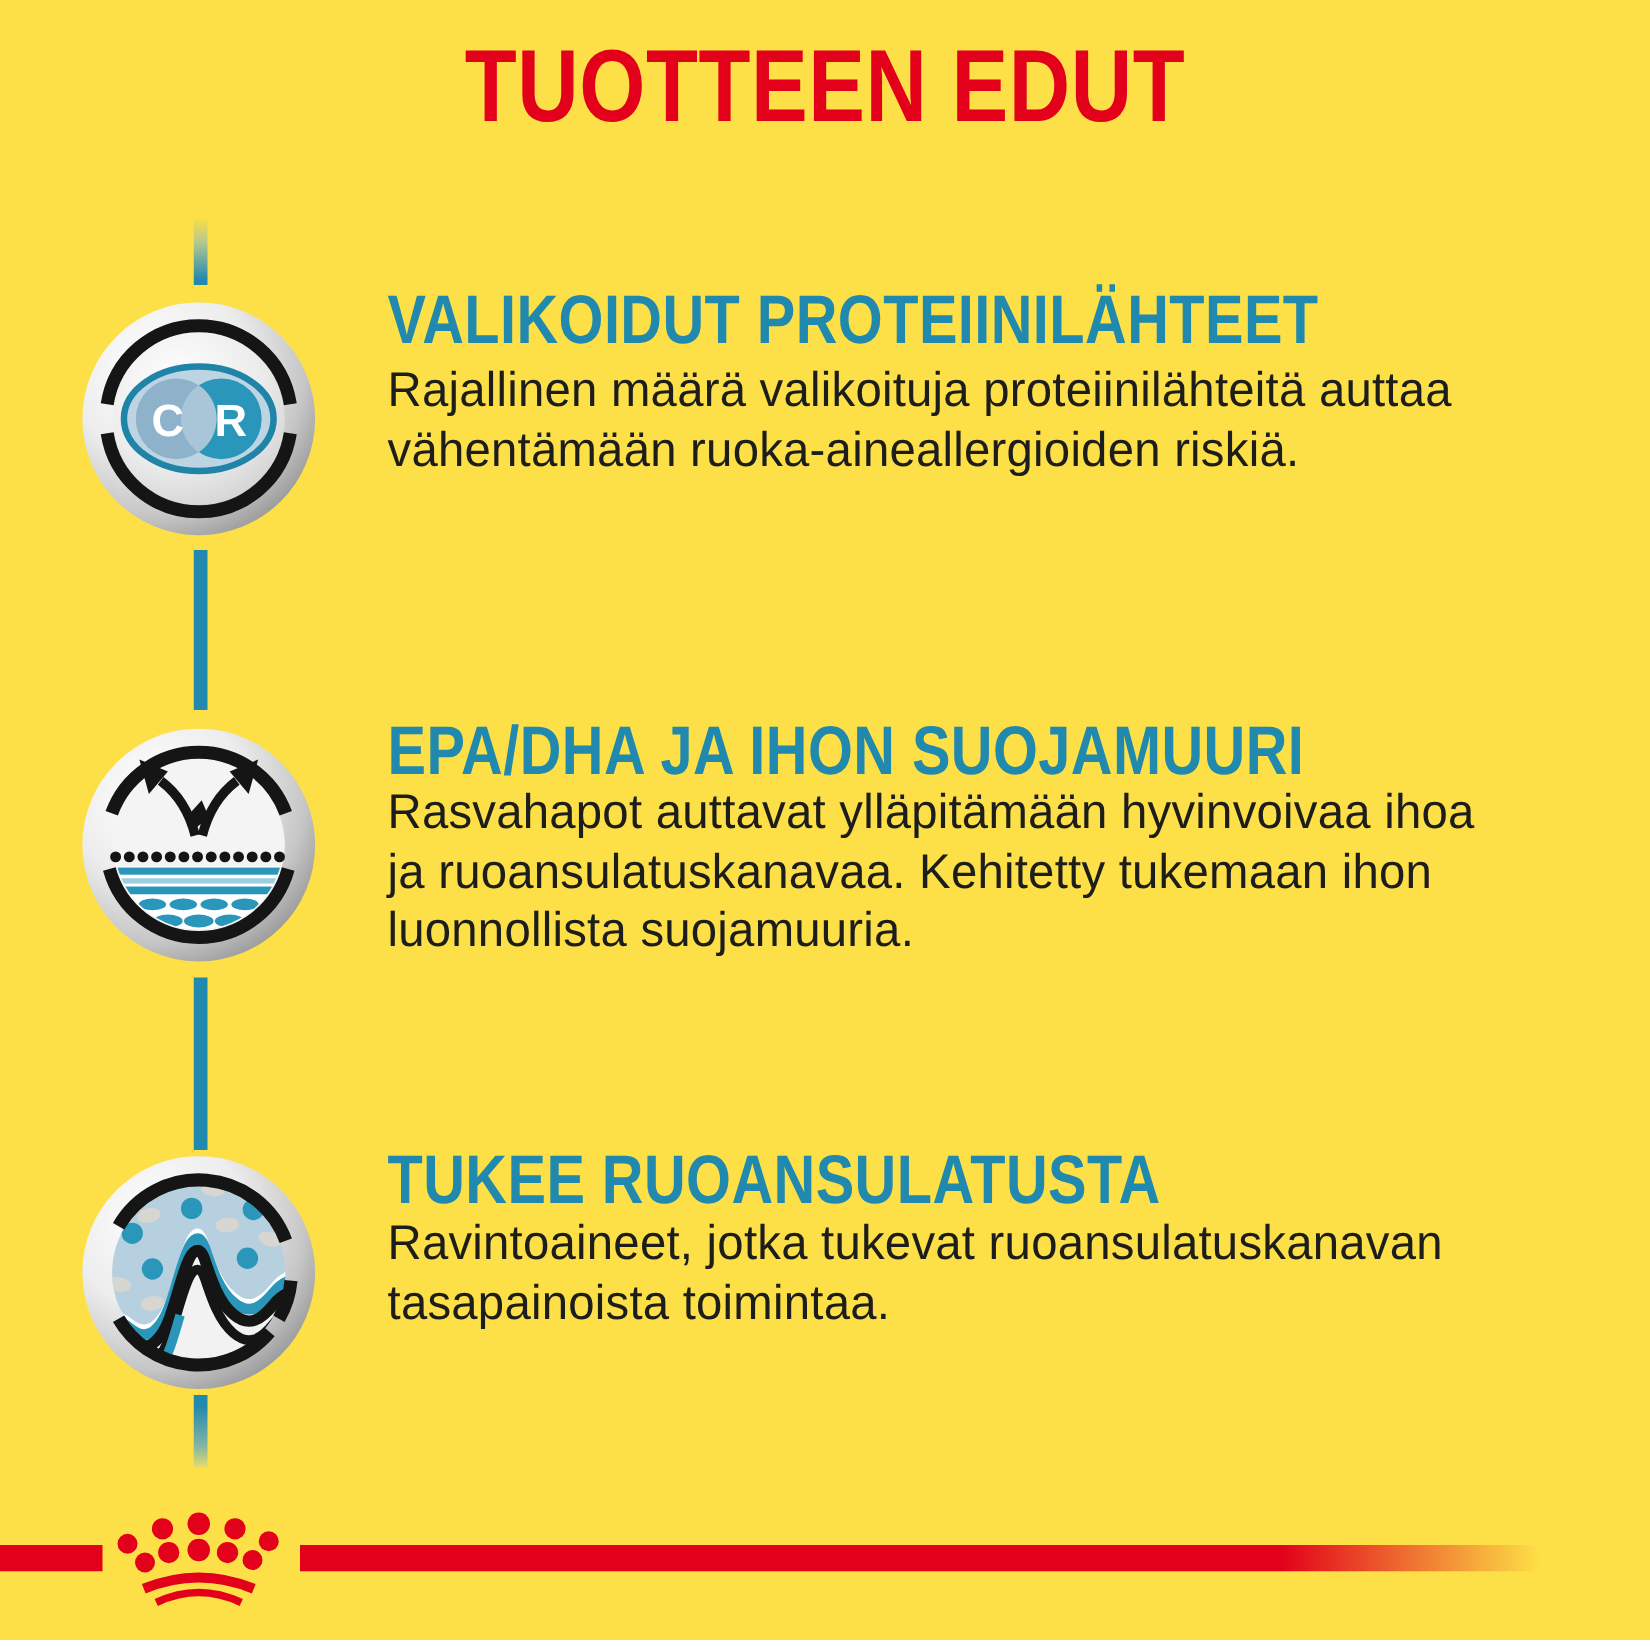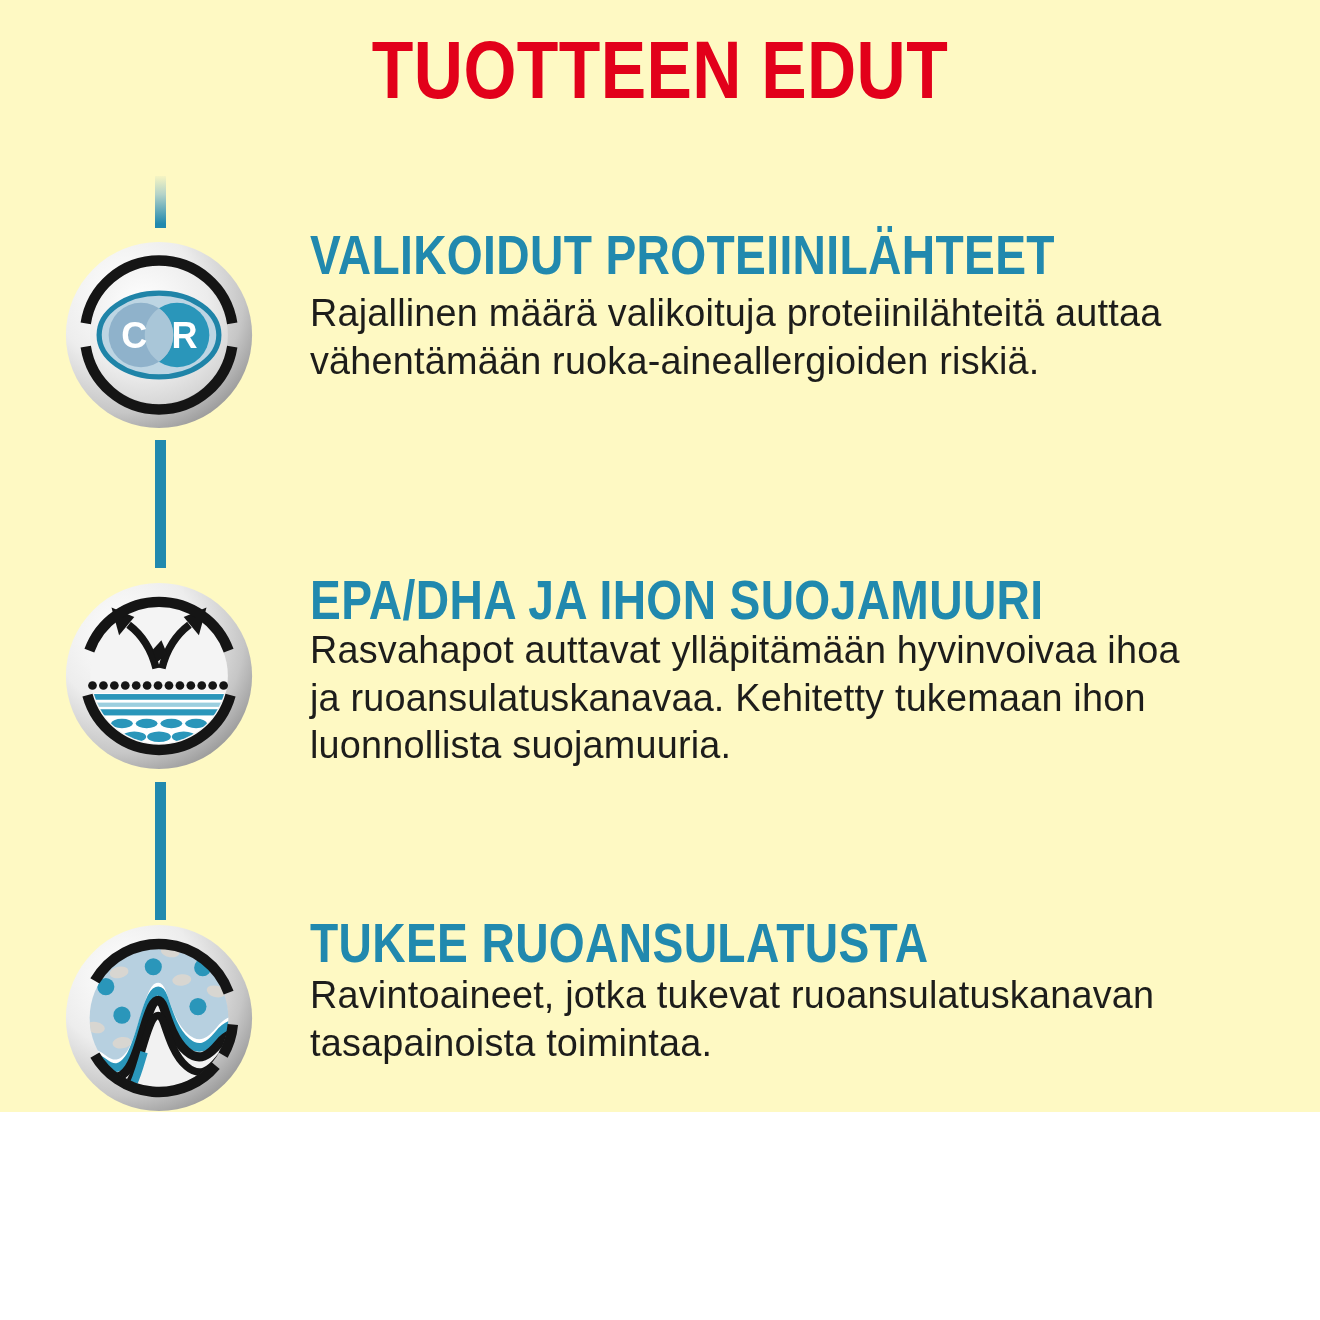--- a/index.html
+++ b/index.html
@@ -1,17 +1,17 @@
 <!DOCTYPE html>
 <html><head>
 <meta charset="utf-8">
 <style>
   html,body{margin:0;padding:0;background:#ffffff;}
   .canvas{
-    position:relative;width:1320px;height:1112px;background:#fef9c3;overflow:hidden;
+    position:relative;width:1320px;height:1312px;background:#fde047;overflow:hidden;
     font-family:"Liberation Sans", sans-serif;
   }
   .title{
     position:absolute;left:0;top:27px;width:1320px;text-align:center;
     font-size:82px;line-height:86px;font-weight:bold;color:#e2001a;
     transform:scaleX(.83);transform-origin:50% 0;letter-spacing:.5px;white-space:nowrap;
   }
   .vline{position:absolute;left:155px;width:11px;background:#2189ae;}
   .vline.fade-top{background:linear-gradient(to bottom, rgba(33,137,174,.04) 0%, rgba(120,180,205,.55) 35%, #2189ae 92%);}
   .vline.fade-bottom{background:linear-gradient(to bottom, #2189ae 15%, rgba(90,165,195,.75) 70%, rgba(160,205,222,.25) 100%);}

